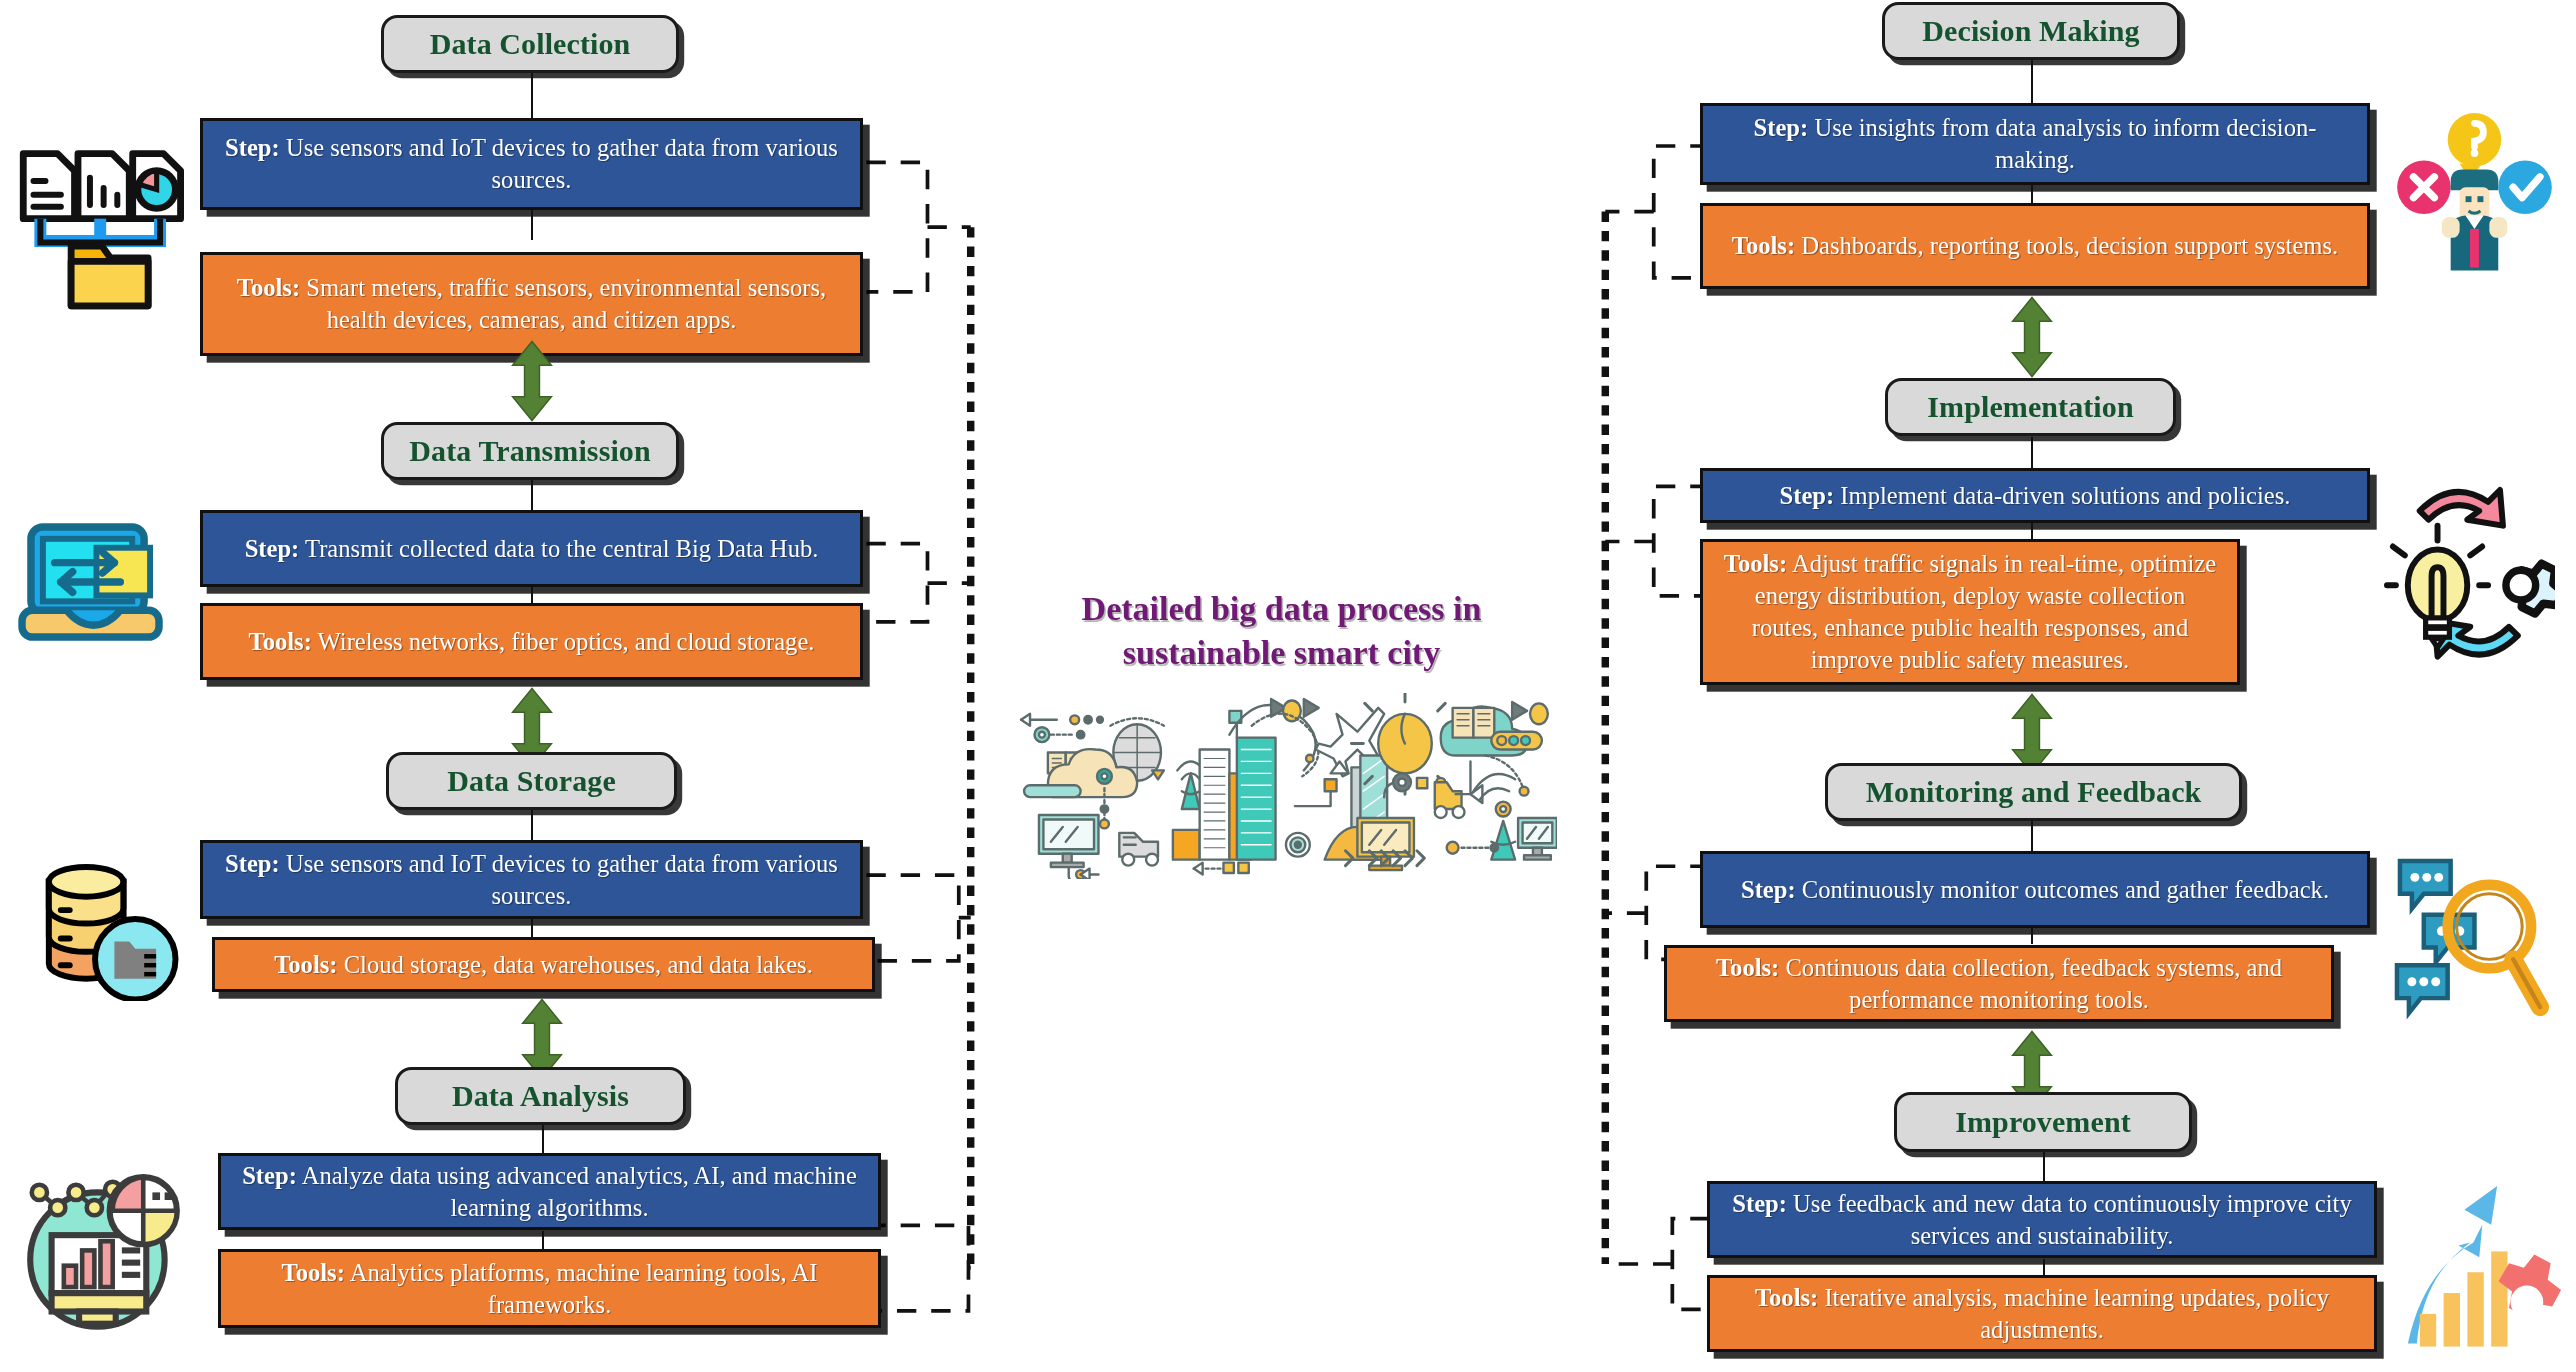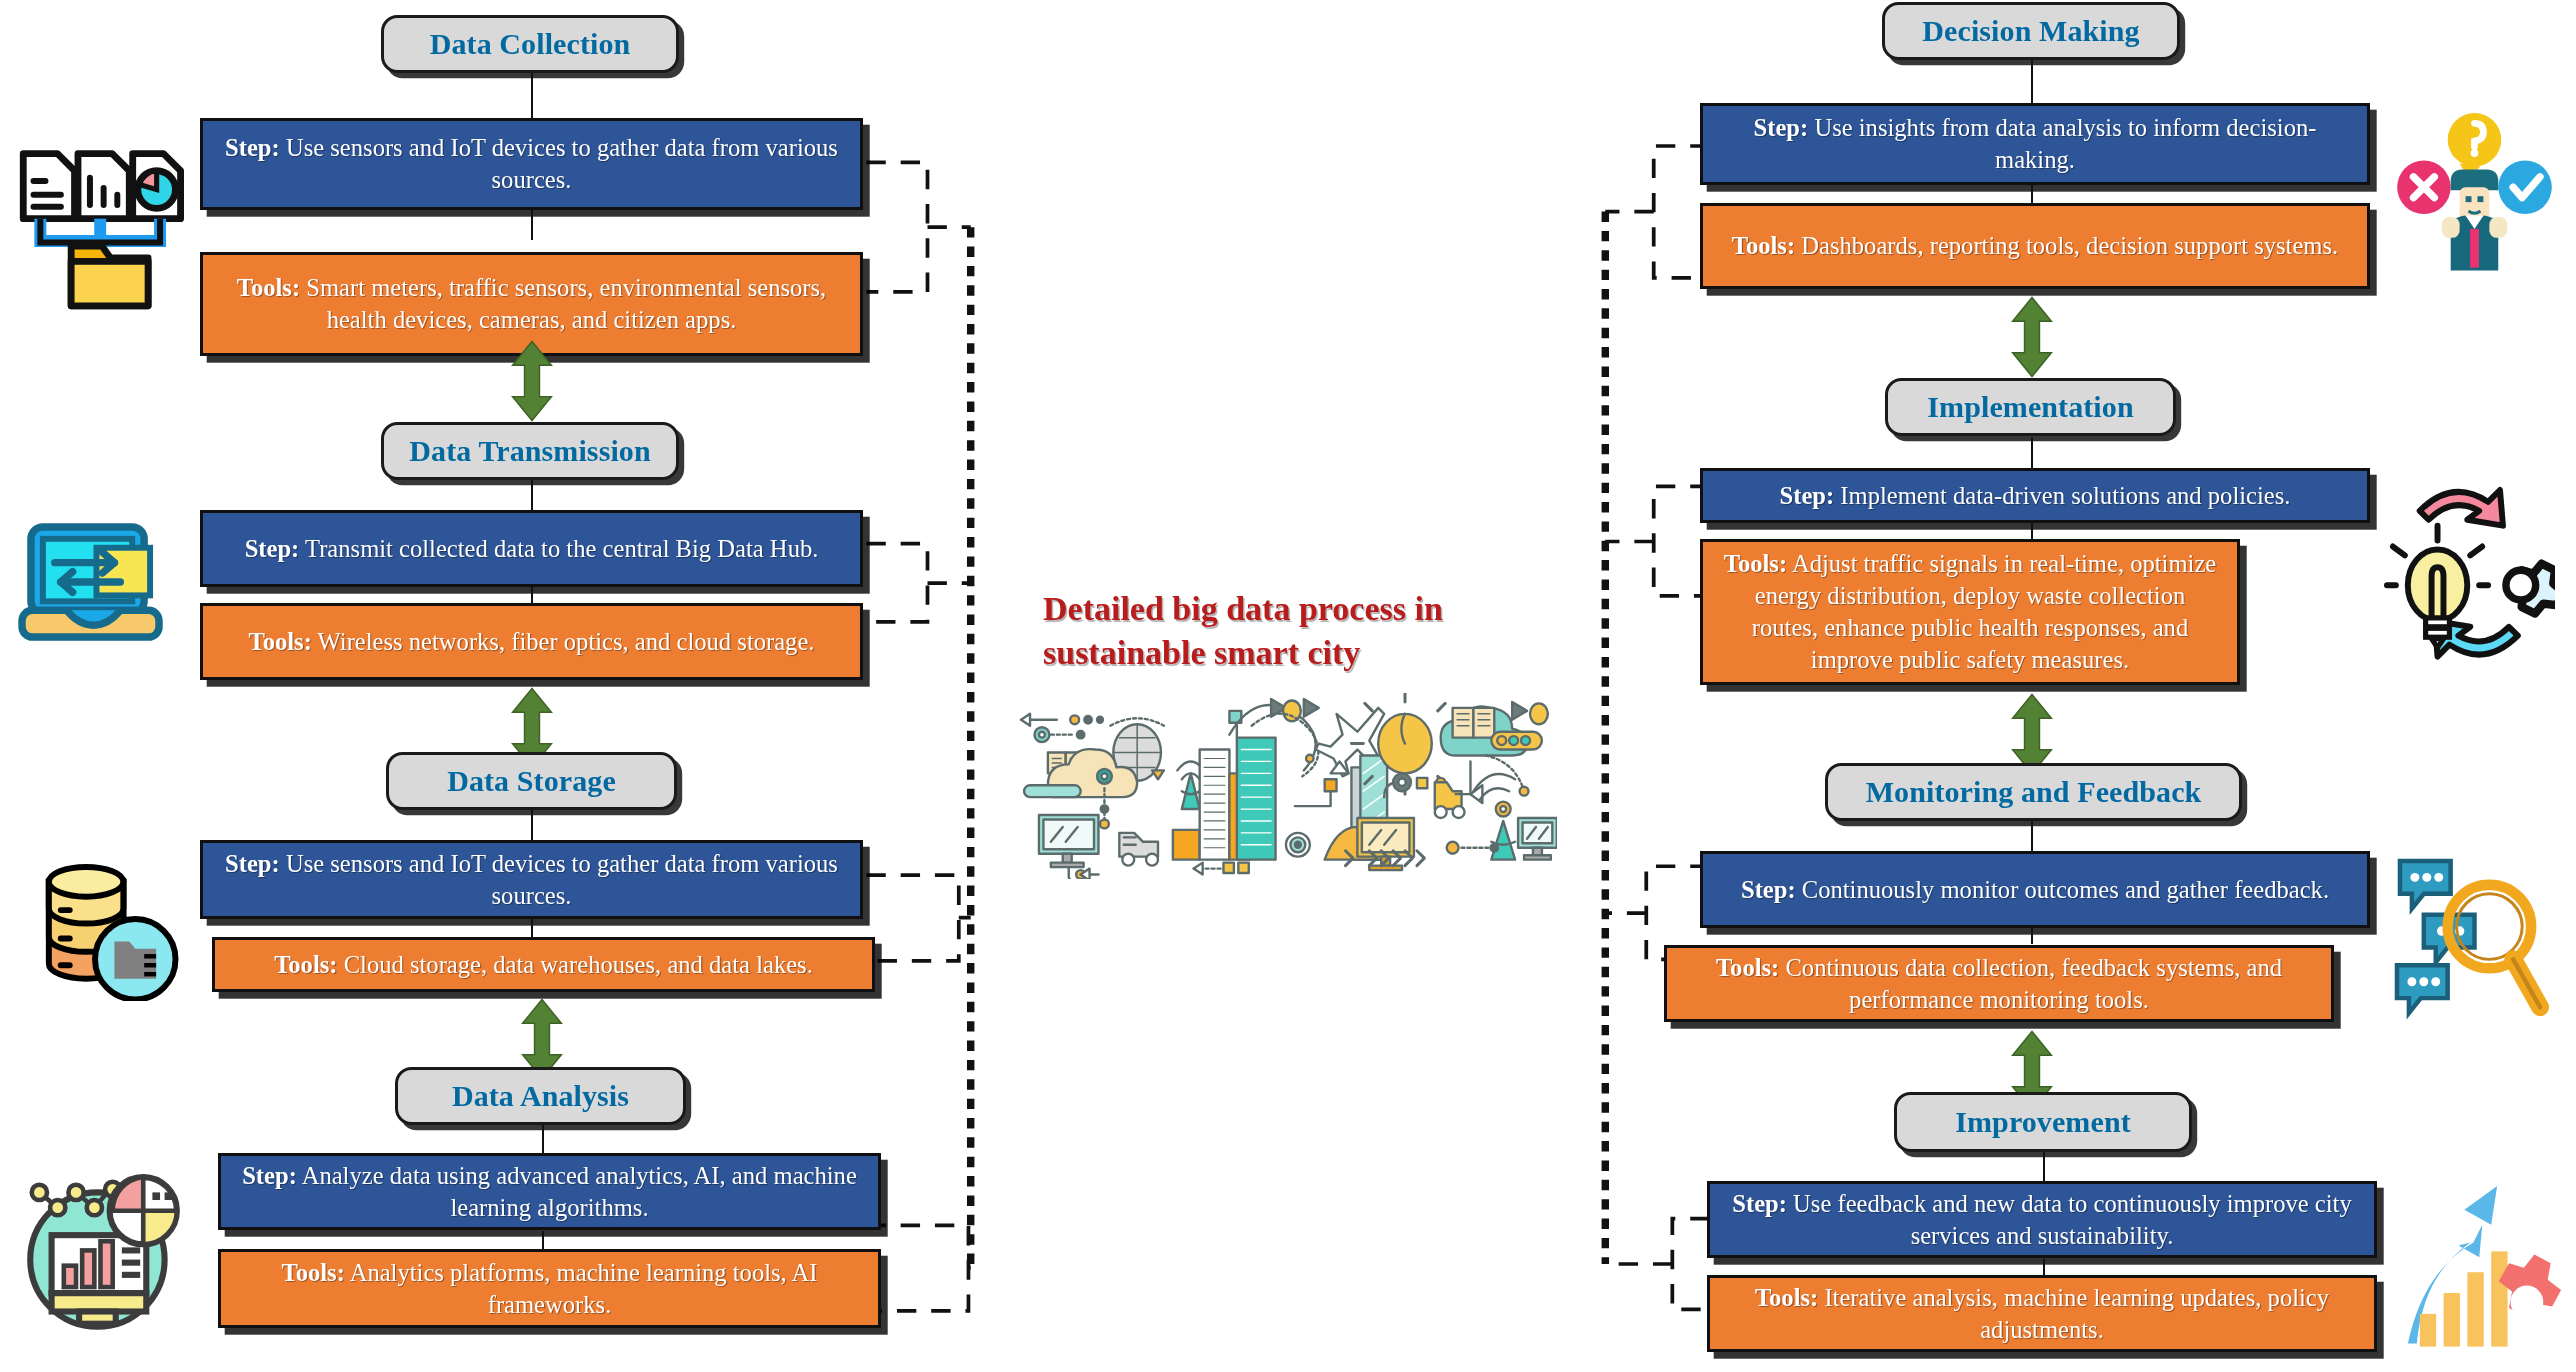--- a/index.html
+++ b/index.html
@@ -14,21 +14,21 @@
   
   .stage-head {
     position: absolute;
     background: #D9D9D9;
     border: 3px solid #1a1a1a;
     border-radius: 16.4px;
     box-shadow: 5.2px 5.2px 0 0 rgba(0,0,0,0.78);
     display: flex; align-items: center; justify-content: center;
     text-align: center;
     font-weight: bold;
-    color: #0369a1;
+    color: #14532d;
     font-size: 30px;
     letter-spacing: 0.1px;
     padding: 3px 10.4px;
   }
 
   
   .bar {
     position: absolute;
     border: 3px solid #101010;
     box-shadow: 6.7px 6.7px 0 0 rgba(0,0,0,0.80);
@@ -50,25 +50,25 @@
 
   
   .garrow { position: absolute; }
 
   
   #dashlayer { position: absolute; inset: 0; pointer-events: none; }
 
   
   .center-title {
     position: absolute;
-    text-align: left;
+    text-align: center;
     font-weight: bold;
     font-size: 34px;
     line-height: 1.28;
-    color: #b91c1c;
+    color: #701a75;
     text-shadow: 1.5px 1.5px 0.7px rgba(0,0,0,.30);
   }
 
   .ill { position: absolute; }
   .sideicon { position: absolute; }
 </style>
 </head>
 <body>
 
 <div id="canvas">

